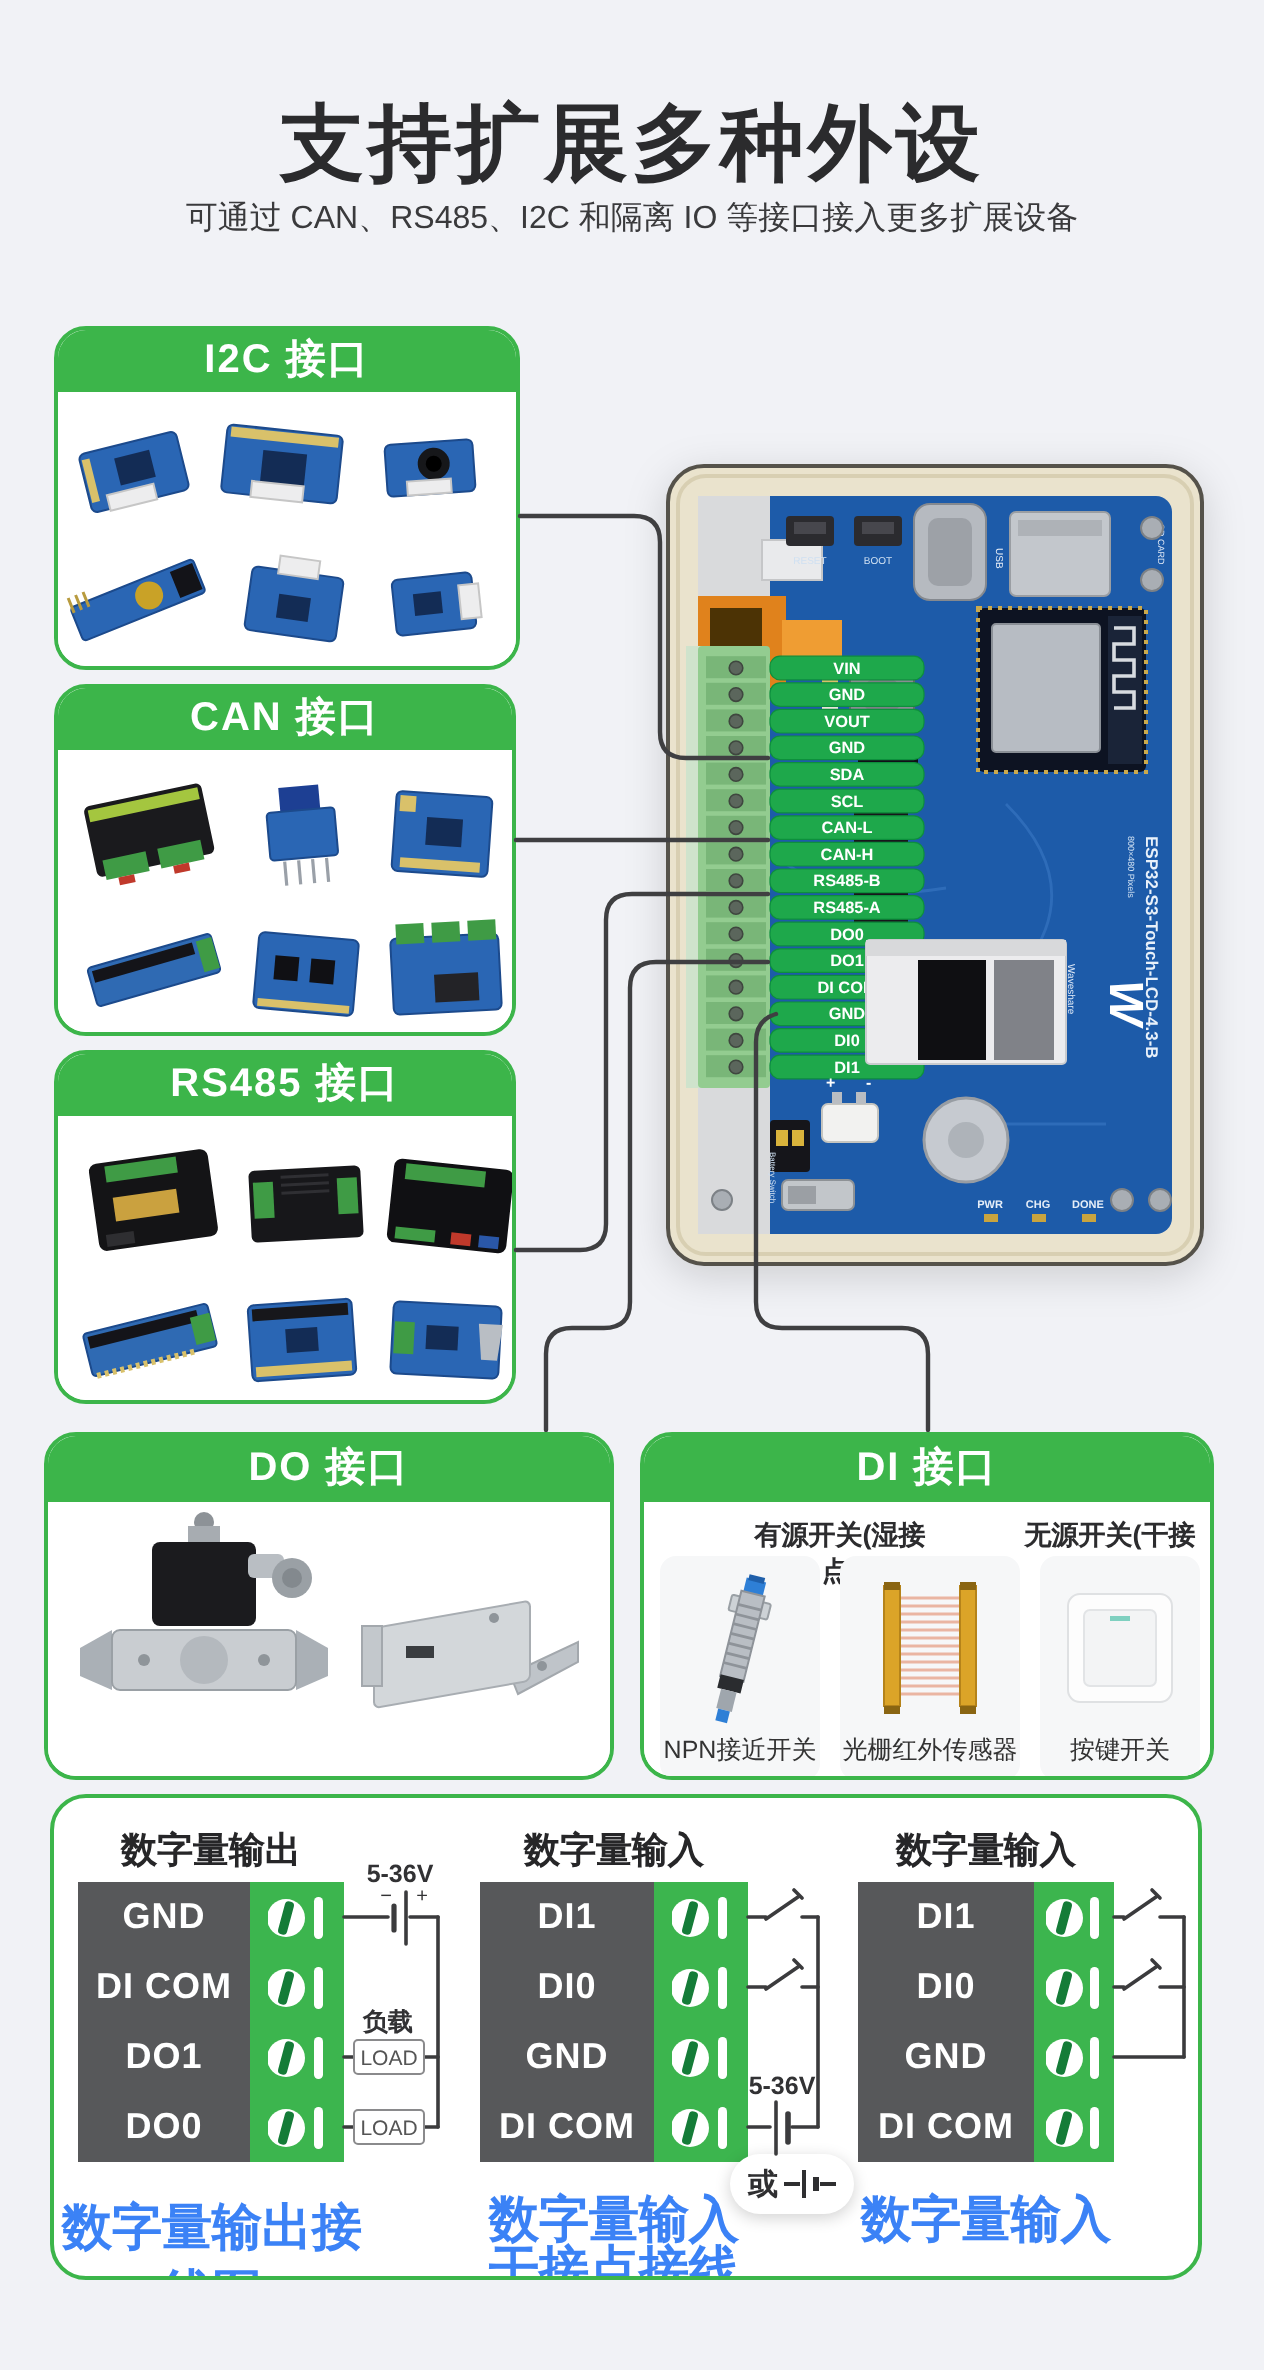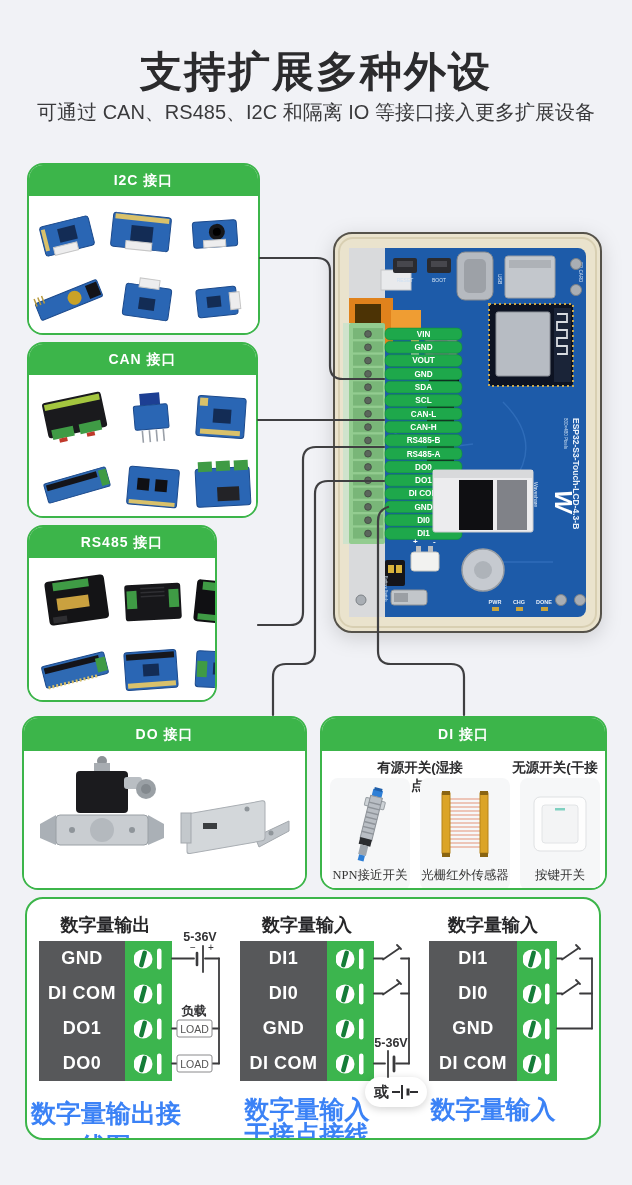--- a/index.html
+++ b/index.html
@@ -2,31 +2,31 @@
 <html><head>
 <meta charset="utf-8">
 <style>
   html,body{margin:0;padding:0;}
   body{width:632px;height:1185px;position:relative;background:#f1f2f6;
        font-family:"Liberation Sans","DejaVu Sans",sans-serif;overflow:hidden;}
   .abs{position:absolute;}
   
   .page-title{left:0;top:44px;width:632px;text-align:center;font-size:42px;font-weight:800;
               color:#2b2b2d;letter-spacing:2px;}
-  .page-subtitle{left:0;top:99px;width:632px;text-align:center;font-size:20px;font-weight:500;
+  .page-subtitle{left:0;top:99px;width:632px;text-align:center;font-size:16px;font-weight:500;
               color:#3a3a3c;}
   
   .card{border:2px solid #3cb54a;border-radius:16px;background:#fff;overflow:hidden;box-sizing:border-box;}
-  .card-header{background:#3cb54a;color:#fff;font-size:14px;font-weight:700;text-align:center;
+  .card-header{background:#3cb54a;color:#fff;font-size:20px;font-weight:700;text-align:center;
                line-height:31px;height:31px;letter-spacing:1px;}
   .card-body{position:relative;background:#fff;}
   
   .di-group{position:absolute;top:8px;font-size:13.5px;font-weight:700;color:#2c2c2e;text-align:center;}
   .di-box{position:absolute;top:27px;height:112px;background:#f6f7f8;border-radius:8px;
-          display:flex;flex-direction:column;align-items:center;justify-content:flex-end;font-family:Liberation Serif, serif;}
+          display:flex;flex-direction:column;align-items:center;justify-content:flex-end;}
   .di-label{font-size:12.5px;color:#333;margin:2px 0 6px;white-space:nowrap;}
   
   .diag-title{position:absolute;text-align:center;font-size:18px;font-weight:700;color:#262628;}
   .tblock{position:absolute;top:42px;height:140px;display:flex;flex-direction:column;}
   .trow{flex:1;display:flex;}
   .tlabel{width:var(--dw);background:#57585a;color:#fff;font-size:18px;font-weight:600;
           display:flex;align-items:center;justify-content:center;letter-spacing:.5px;}
   .tscrew{flex:1;background:#3cb54e;display:flex;align-items:center;justify-content:center;}
   .cap{position:absolute;text-align:center;font-size:25px;font-weight:600;color:#3b82f6;}
   .or-pill{position:absolute;left:338px;top:178px;width:62px;height:30px;background:#fff;border-radius:16px;
@@ -121,21 +121,21 @@
           <rect x="-27" y="-19" width="54" height="38" rx="3" fill="#2a66b4" stroke="#1c4a8c"></rect>
           <rect x="-24" y="-26" width="14" height="10" fill="#3f9b45"></rect>
           <rect x="-6" y="-26" width="14" height="10" fill="#3f9b45"></rect>
           <rect x="12" y="-26" width="14" height="10" fill="#3f9b45"></rect>
           <rect x="-6" y="0" width="22" height="14" fill="#232327"></rect>
         </g>
     </svg>
   </div>
 </div>
 
-<div class="abs card" style="left:27px;top:525px;width:190px;height:177px;">
+<div class="abs card" style="left:27px;top:525px;width:231px;height:177px;">
   <div class="card-header">RS485 接口</div>
   <div class="card-body" style="height:144px;">
     <svg width="227" height="144" viewBox="0 0 227 144">
       <g transform="translate(48,44) rotate(-8)">
           <rect x="-30" y="-24" width="60" height="44" rx="4" fill="#141416"></rect>
           <rect x="-22" y="-22" width="36" height="8" fill="#3f9b45"></rect>
           <rect x="-20" y="-6" width="32" height="12" fill="#caa13f"></rect>
           <rect x="-26" y="12" width="14" height="6" fill="#2e2e31"></rect>
         </g>
       <g transform="translate(124,44) rotate(-3)">

